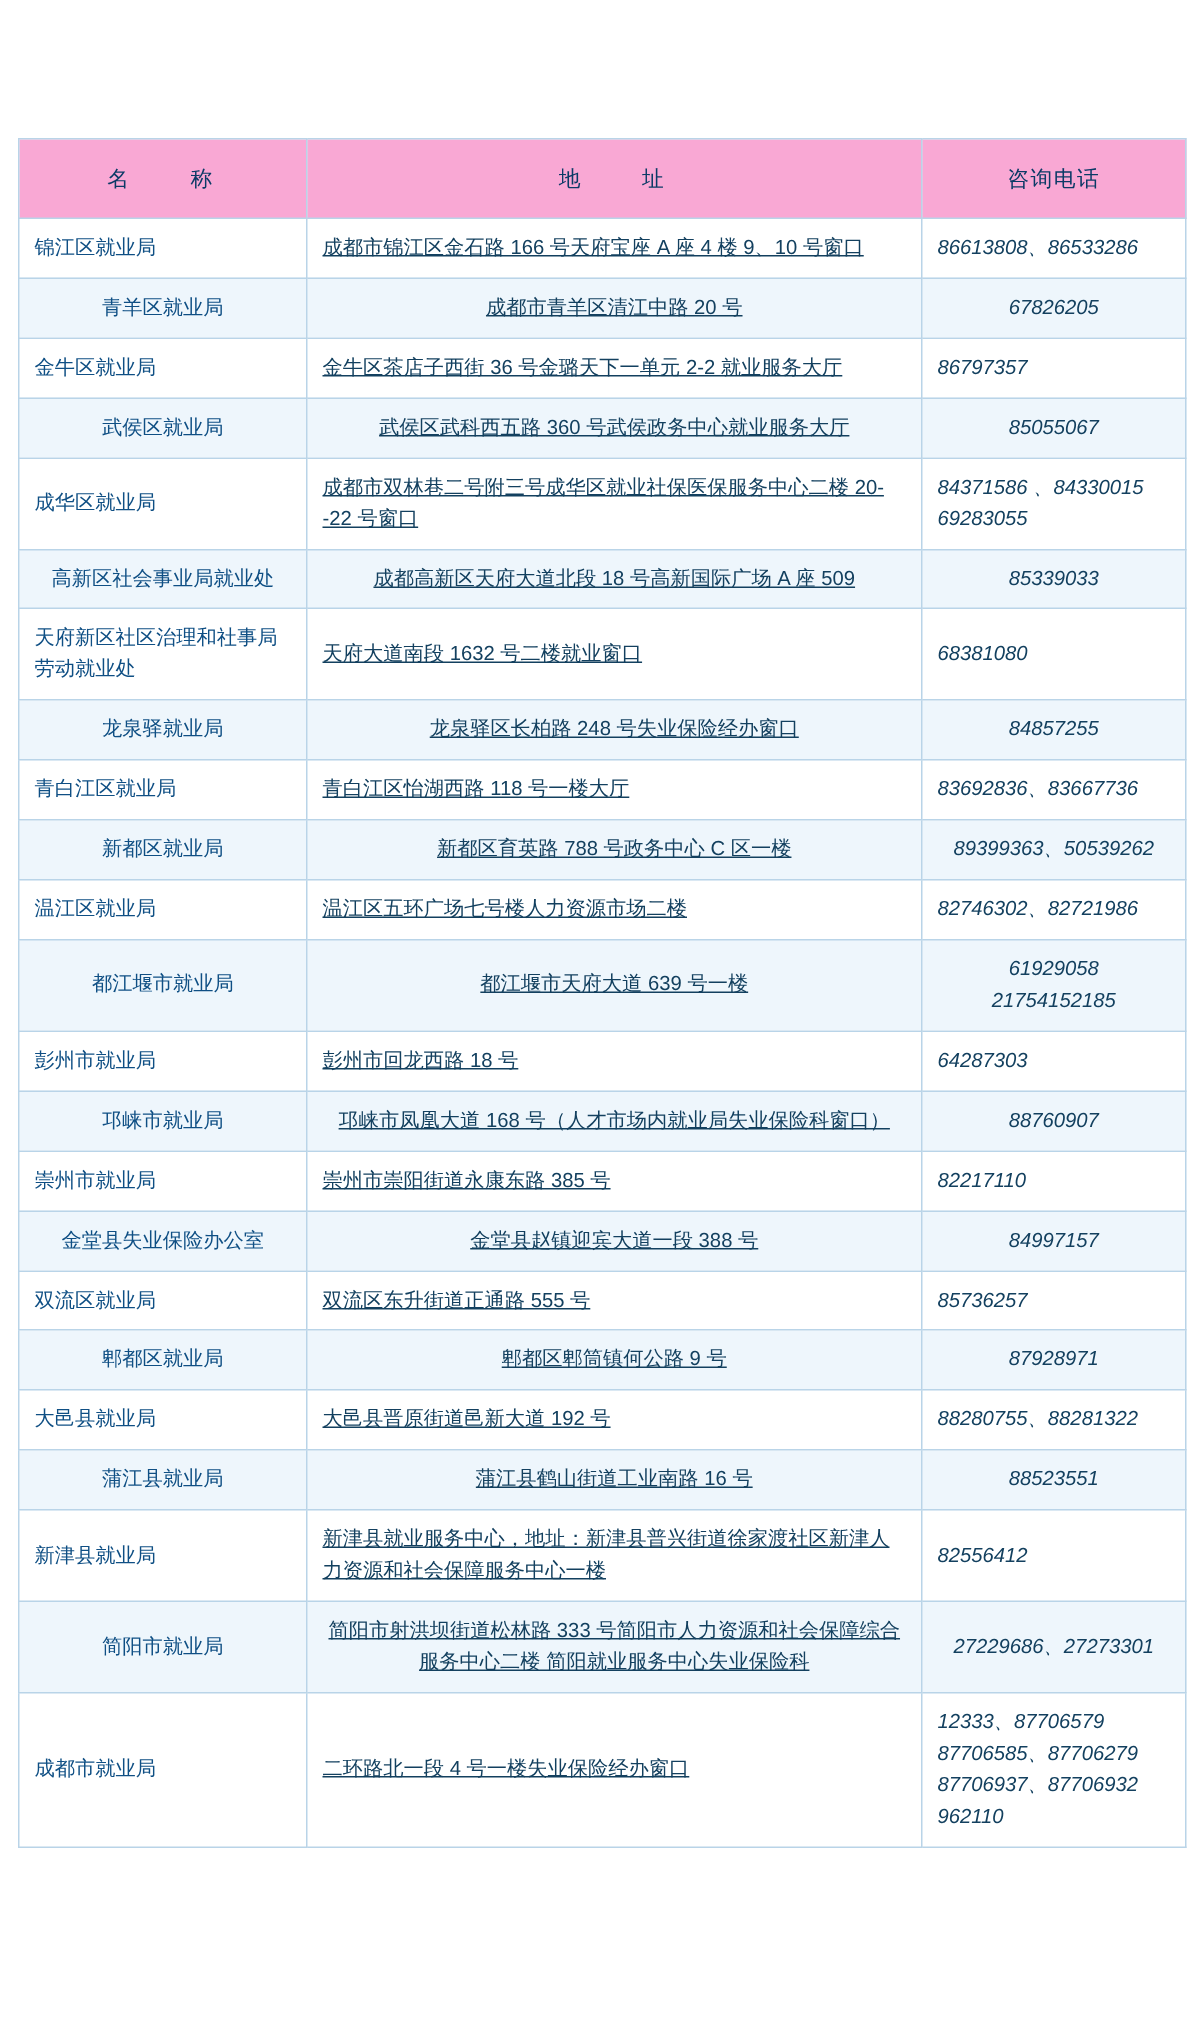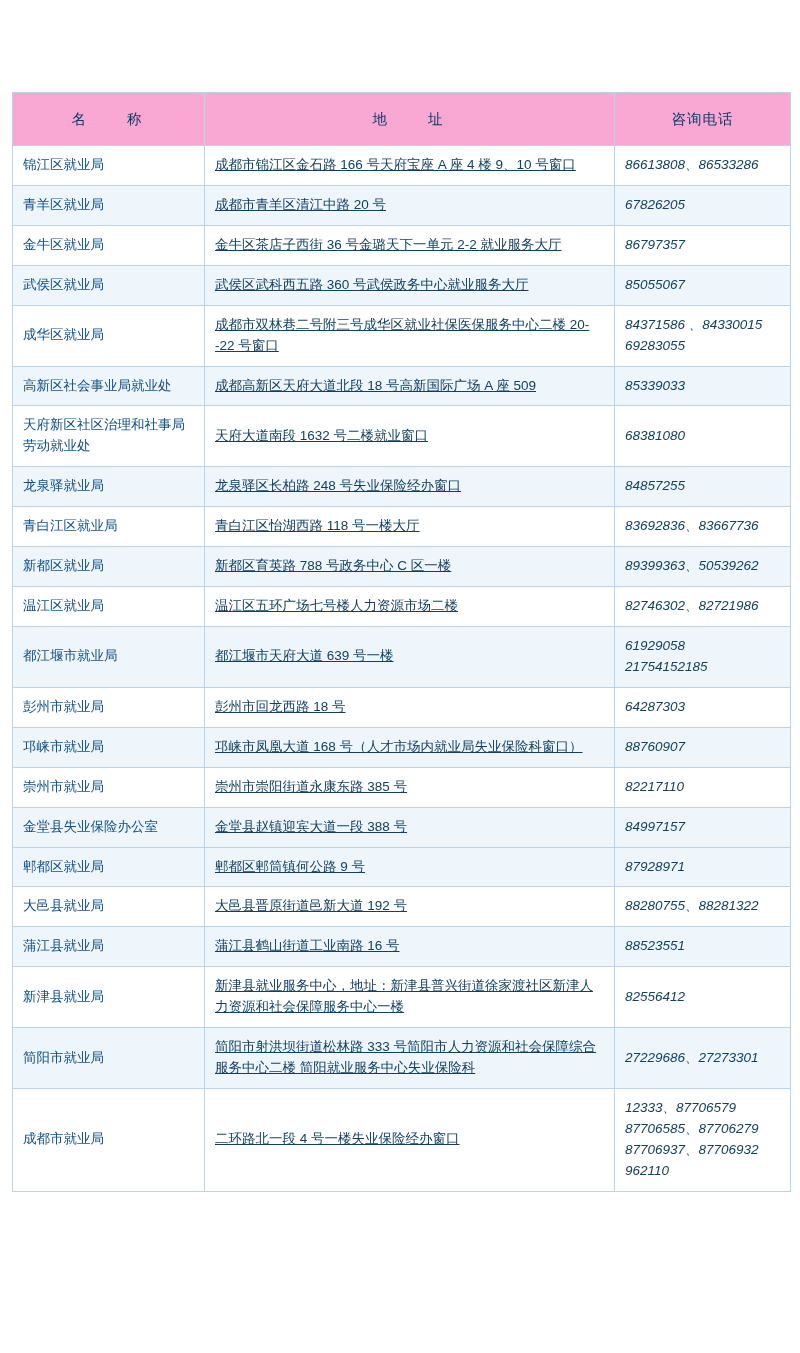--- a/index.html
+++ b/index.html
@@ -47,20 +47,21 @@
     line-height: 1.55;
     padding: 9px 10px;
     vertical-align: middle;
     color: #16324c;
   }
   tbody td.name-cell {
     color: #0f4f84;
   }
   tbody tr.alt td {
     background: #eef6fc;
+    text-align: center;
   }
   tbody tr.plain td {
     background: #ffffff;
   }
   tbody td.addr-cell { color: #13405f; text-decoration: underline; }
   tbody td.tel-cell  { color: #13405f; font-style: italic; }
   .tel-lines span { display: block; }
 </style>
 </head>
 <body>
@@ -219,20 +220,29 @@
         </tr>
         <tr class="alt">
           <td class="name-cell">金堂县失业保险办公室</td>
           <td class="addr-cell">金堂县赵镇迎宾大道一段 388 号</td>
           <td class="tel-cell">
             <div class="tel-lines">
               <span>84997157</span>
             </div>
           </td>
         </tr>
+        <tr class="plain">
+          <td class="name-cell">双流区就业局</td>
+          <td class="addr-cell">双流区东升街道正通路 555 号</td>
+          <td class="tel-cell">
+            <div class="tel-lines">
+              <span>85736257</span>
+            </div>
+          </td>
+        </tr>
         <tr class="alt">
           <td class="name-cell">郫都区就业局</td>
           <td class="addr-cell">郫都区郫筒镇何公路 9 号</td>
           <td class="tel-cell">
             <div class="tel-lines">
               <span>87928971</span>
             </div>
           </td>
         </tr>
         <tr class="plain">

